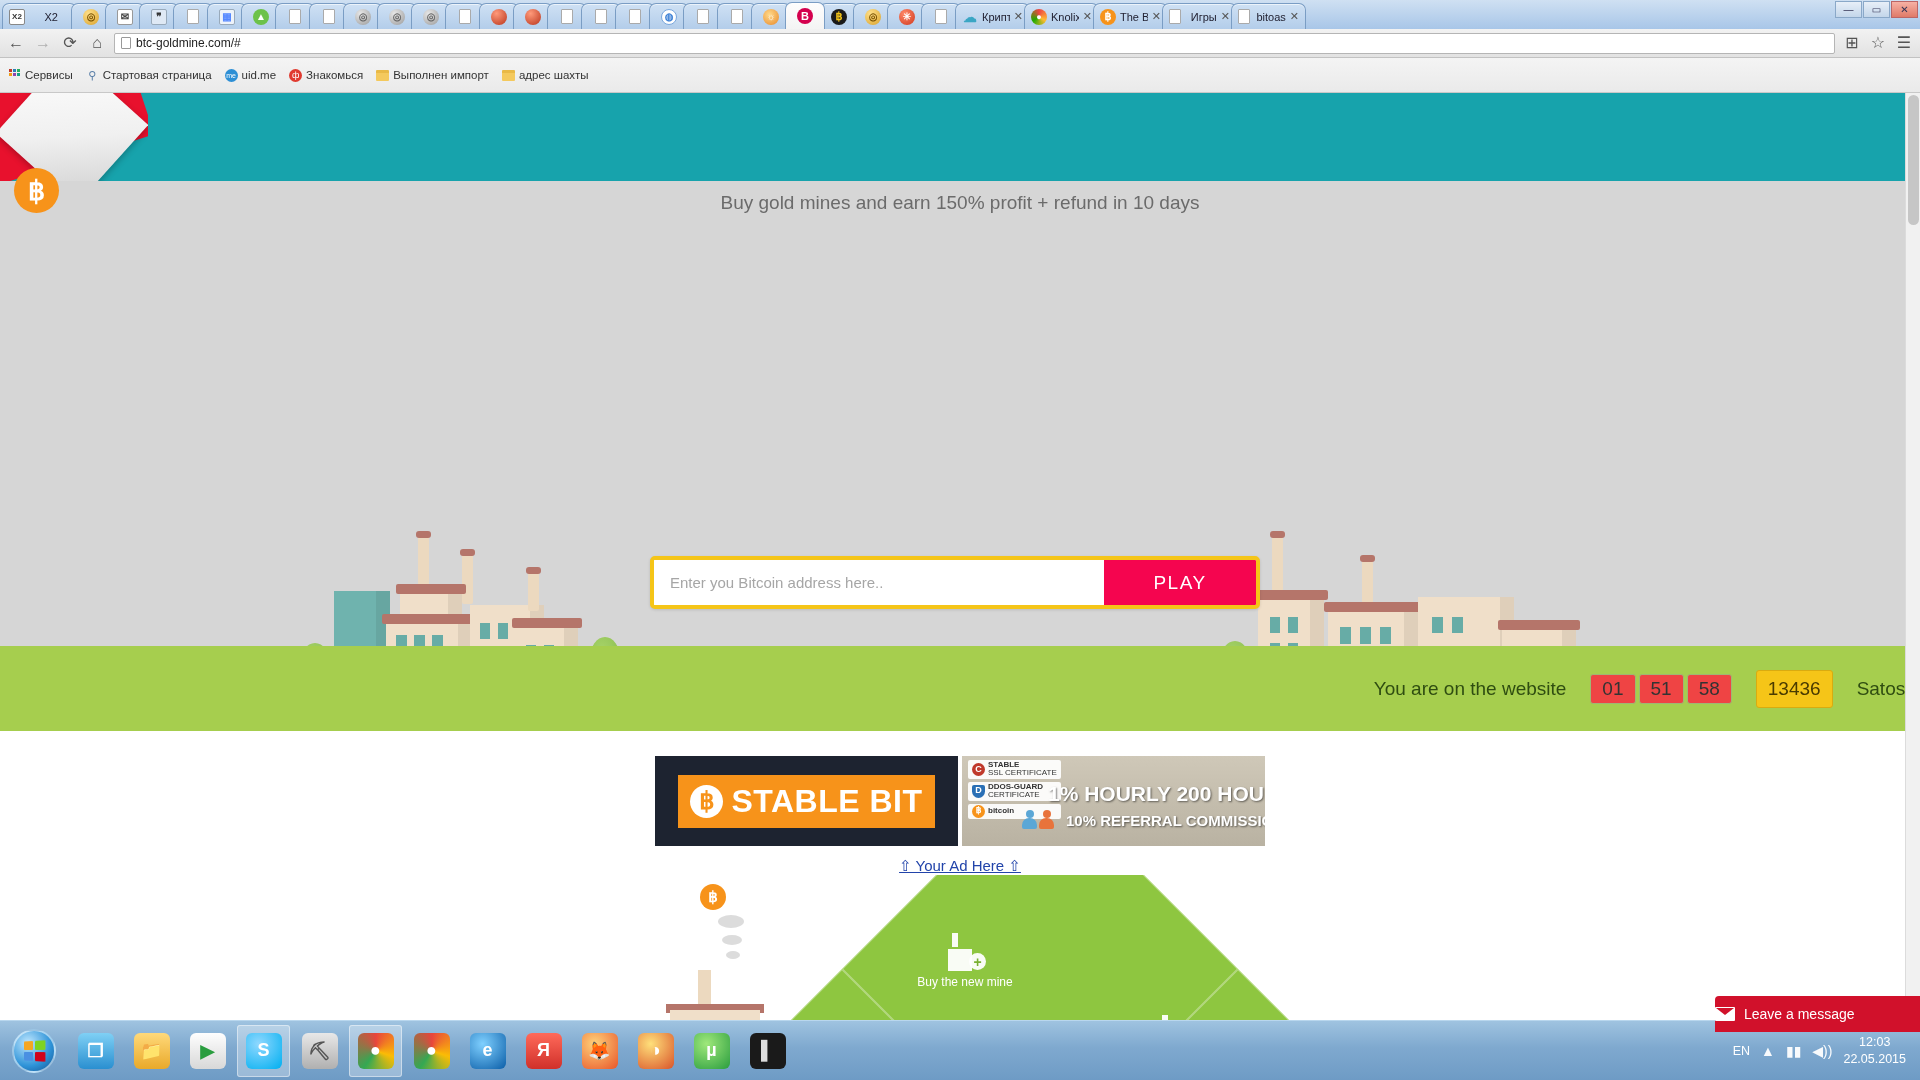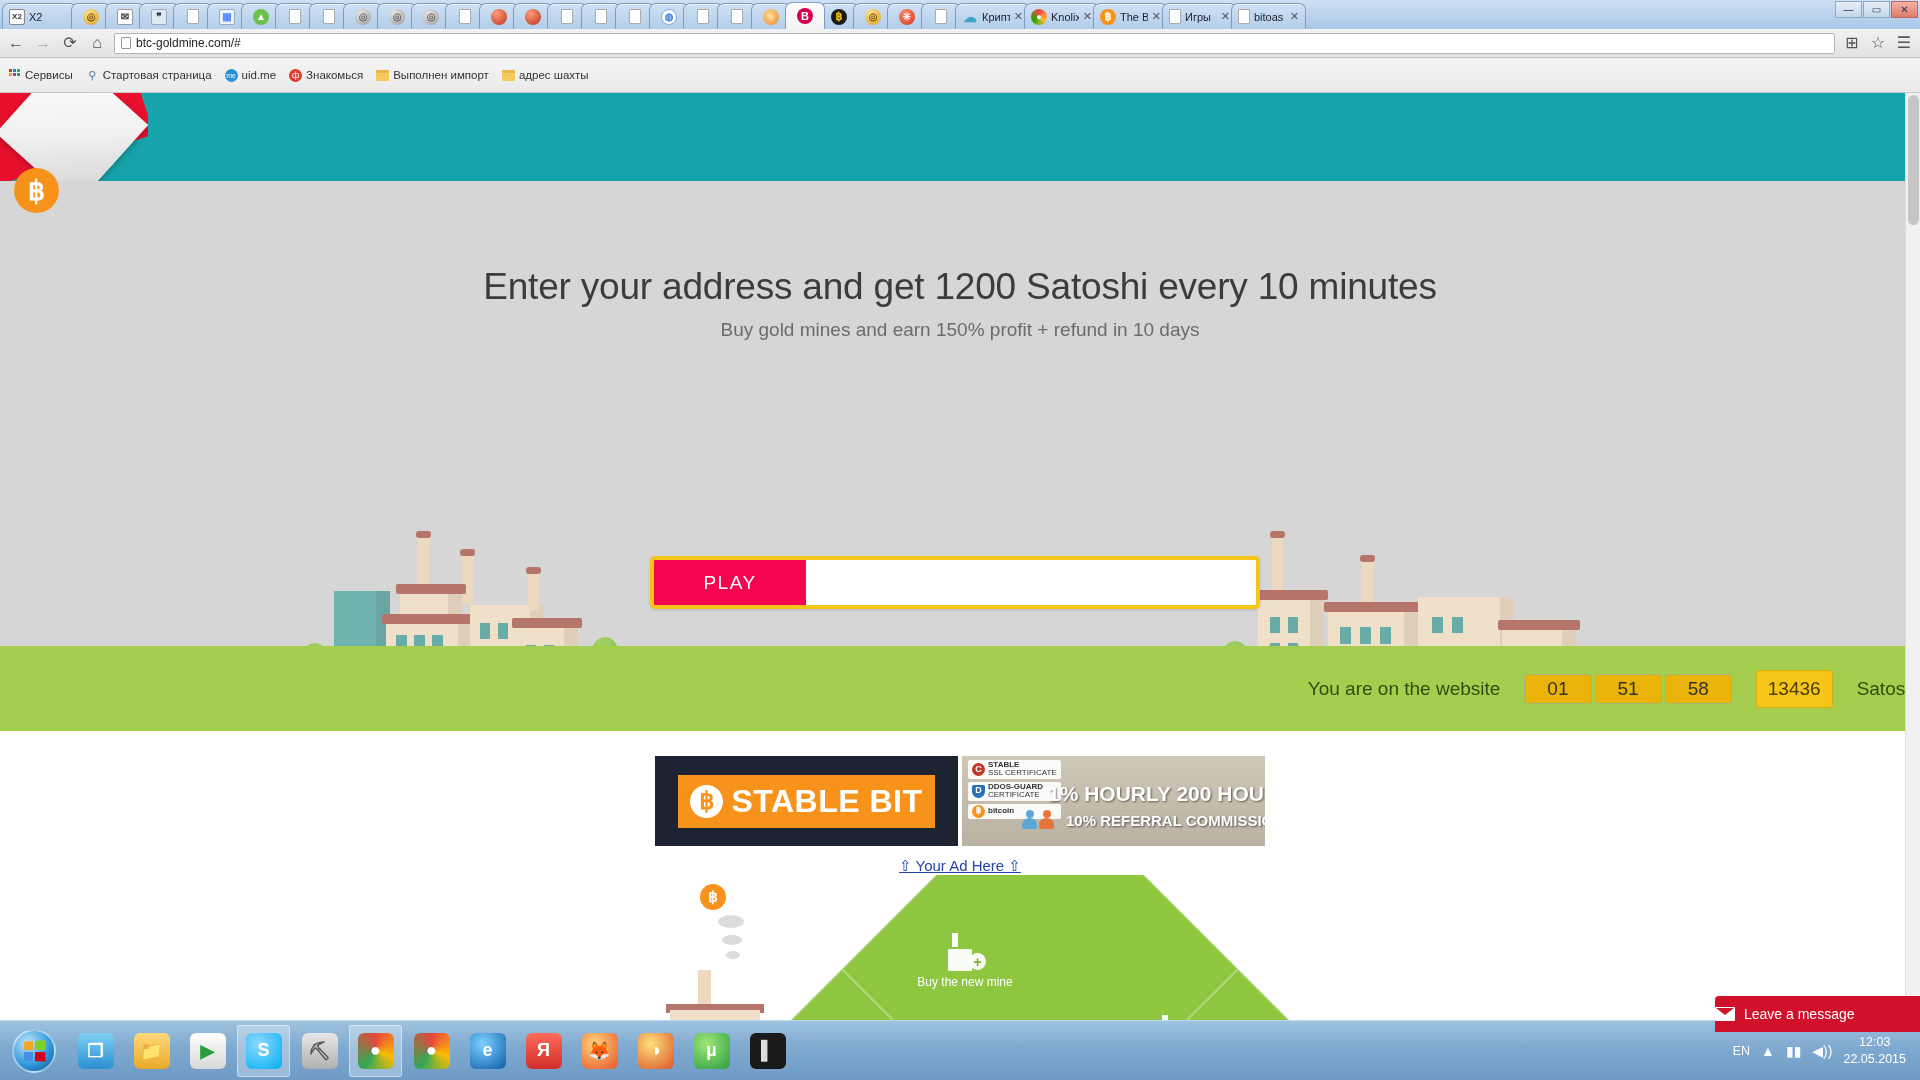--- a/index.html
+++ b/index.html
@@ -257,22 +257,22 @@
   }
 
   
   .statsbar {
     height: 85px; background: #a6ce4e;
     display: flex; align-items: center; justify-content: flex-end;
     gap: 24px; color: #2f4d11; font-size: 19px;
   }
   .timer { display: flex; gap: 3px; }
   .timer span {
-    background: #eab308; border: 1px solid #9fb873; border-radius: 3px;
-    padding: 3px 22px; font-size: 19px; color: #333; min-width: 34px; text-align: center;
+    background: #ef4444; border: 1px solid #9fb873; border-radius: 3px;
+    padding: 3px 11px; font-size: 19px; color: #333; min-width: 34px; text-align: center;
   }
   .satoshi-box {
     background: #f5c518; border: 1px solid #d9ab10; border-radius: 3px;
     padding: 7px 11px; color: #4a3b00; font-size: 19px;
   }
 
   
   .banners-row {
     height: 122px; background: #fff; display: flex; justify-content: center;
     align-items: center; gap: 4px; padding-top: 18px;
@@ -456,21 +456,21 @@
   .tray .clock { text-align: center; line-height: 1.35; font-size: 12.5px; }
   .tray .trayico { font-size: 14px; opacity: .95; }
   .lang-box { font-size: 12.5px; }
 </style>
 </head>
 <body>
 
 <div id="browser">
 
   <div class="tabstrip">
-    <div id="tabs-host" style="display:flex;align-items:flex-end;">
+    <div id="tabs-host" style="display:flex;align-items:flex-end;text-align:right;">
         <div class="tab labeled">
           <span class="favicon" style="background: rgb(255, 255, 255); color: rgb(51, 51, 51); border: 1px solid rgb(136, 136, 136); border-radius: 2px; font-size: 8px;">X2</span>
           <span class="tlabel">X2</span>
           <span class="tclose"></span>
         </div>
         <div class="tab narrow">
           <span class="favicon" style="background: radial-gradient(circle at 35% 30%, rgb(255, 224, 138), rgb(217, 161, 42)); color: rgb(122, 82, 0);">◎</span>
         </div>
         <div class="tab narrow">
           <span class="favicon" style="background: rgb(255, 255, 255); color: rgb(68, 68, 68); border: 1px solid rgb(153, 153, 153); border-radius: 2px;">✉</span>
@@ -665,21 +665,20 @@
             <div class="navitem"><span>Banners</span></div>
             <div class="navitem"><span>Referral program</span></div>
             <div class="navitem boxed"><span>How to play?</span></div>
             <div class="navitem"><span>FAQ</span></div>
             <div class="navitem"><span>Support</span></div>
           </div>
       </div>
     </div>
 
     <div class="hero">
-      <h1>Enter your address and get 1200 Satoshi every 10 minutes</h1>
       <div class="sub">Buy gold mines and earn 150% profit + refund in 10 days</div>
 
       <div class="art" style="left:290px;top:350px;width:360px;height:180px;">
         <div class="ground" style="left:-20px;bottom:-10px;width:420px;"></div>
         <div class="stack" style="left:128px;top:0;height:70px;"></div>
         <div class="stack" style="left:172px;top:18px;height:55px;"></div>
         <div class="bldg roof" style="left:110px;top:62px;width:62px;height:46px;"></div>
         <div class="bldg teal" style="left:44px;top:60px;width:56px;height:106px;"></div>
         <div class="bldg roof" style="left:96px;top:92px;width:86px;height:74px;"></div>
         <div class="bldg" style="left:180px;top:74px;width:74px;height:92px;"></div>
@@ -714,20 +713,21 @@
         <div class="win" style="left:110px;top:96px;width:11px;height:17px;"></div>
         <div class="win" style="left:130px;top:96px;width:11px;height:17px;"></div>
 
         <div class="win" style="left:182px;top:86px;width:11px;height:16px;"></div>
         <div class="win" style="left:202px;top:86px;width:11px;height:16px;"></div>
 
         <div class="tree" style="left:-30px;top:110px;"></div>
       </div>
 
       <div class="form-box">
+        <input type="text" placeholder="Enter you Bitcoin address here.." style="">
         <button class="play-btn">PLAY</button>
       </div>
     </div>
 
     <div class="statsbar">
       <span>You are on the website</span>
       <span class="timer">
         <span>01</span>
         <span>51</span>
         <span>58</span>

